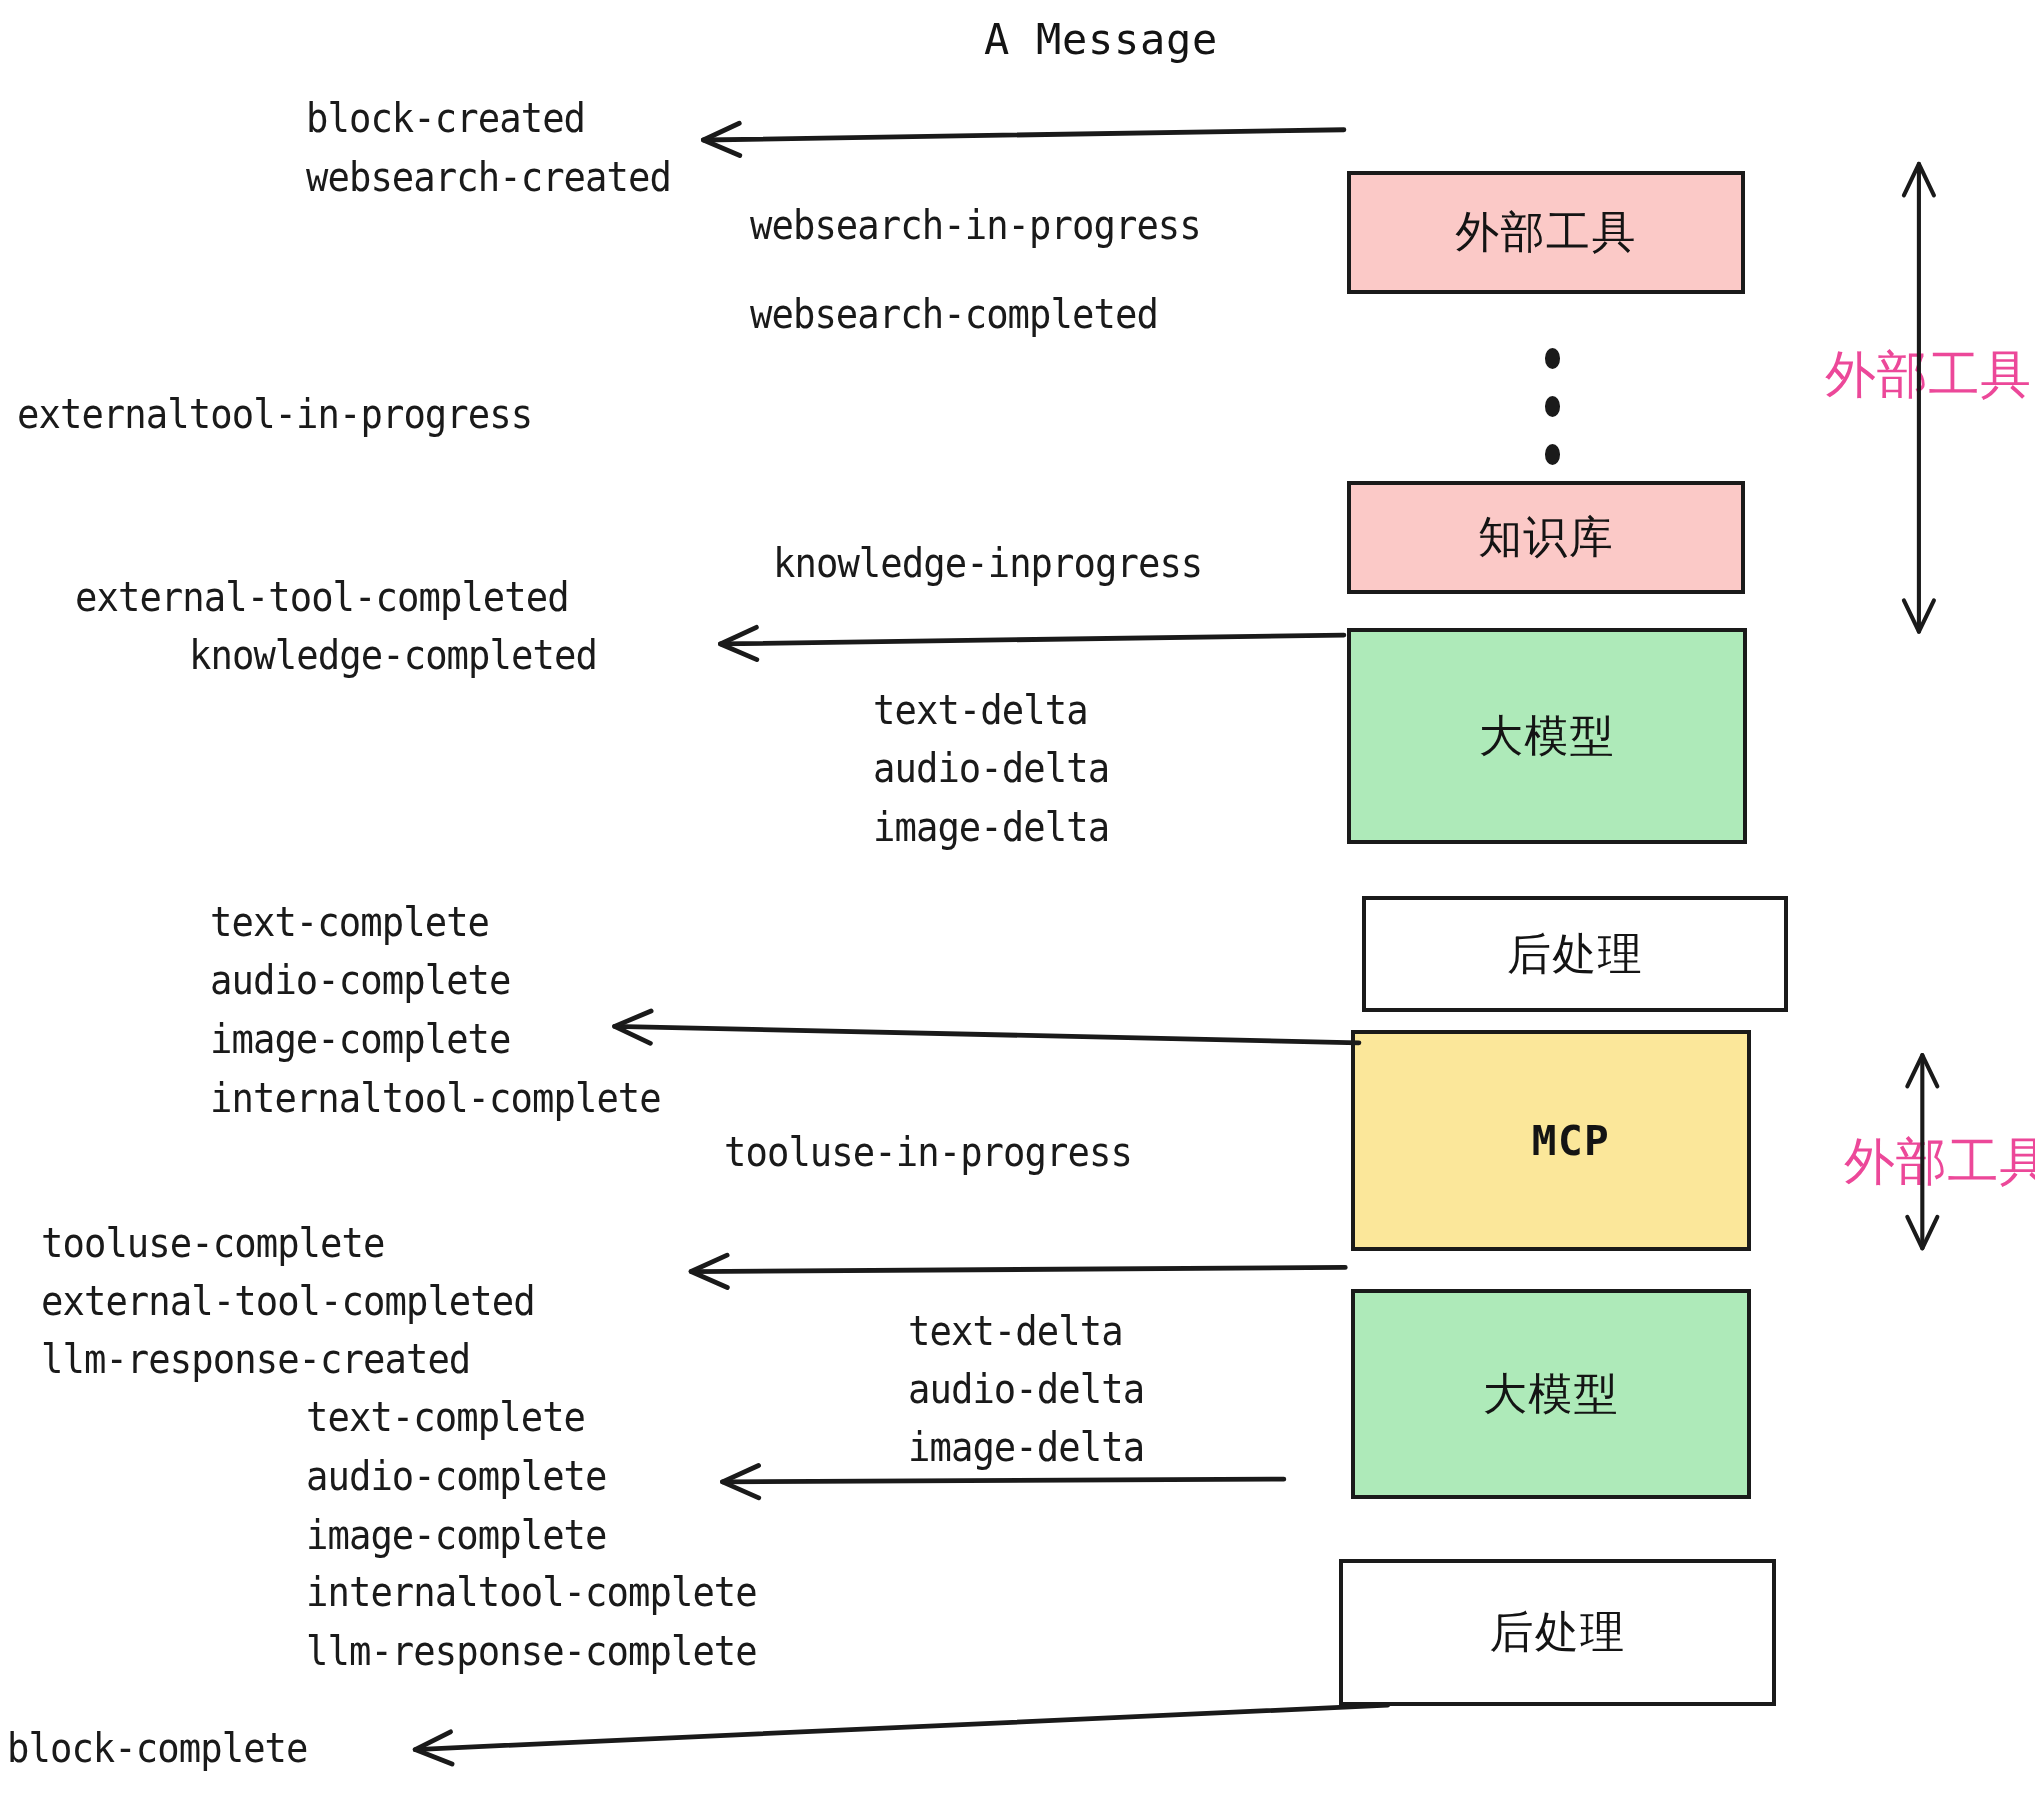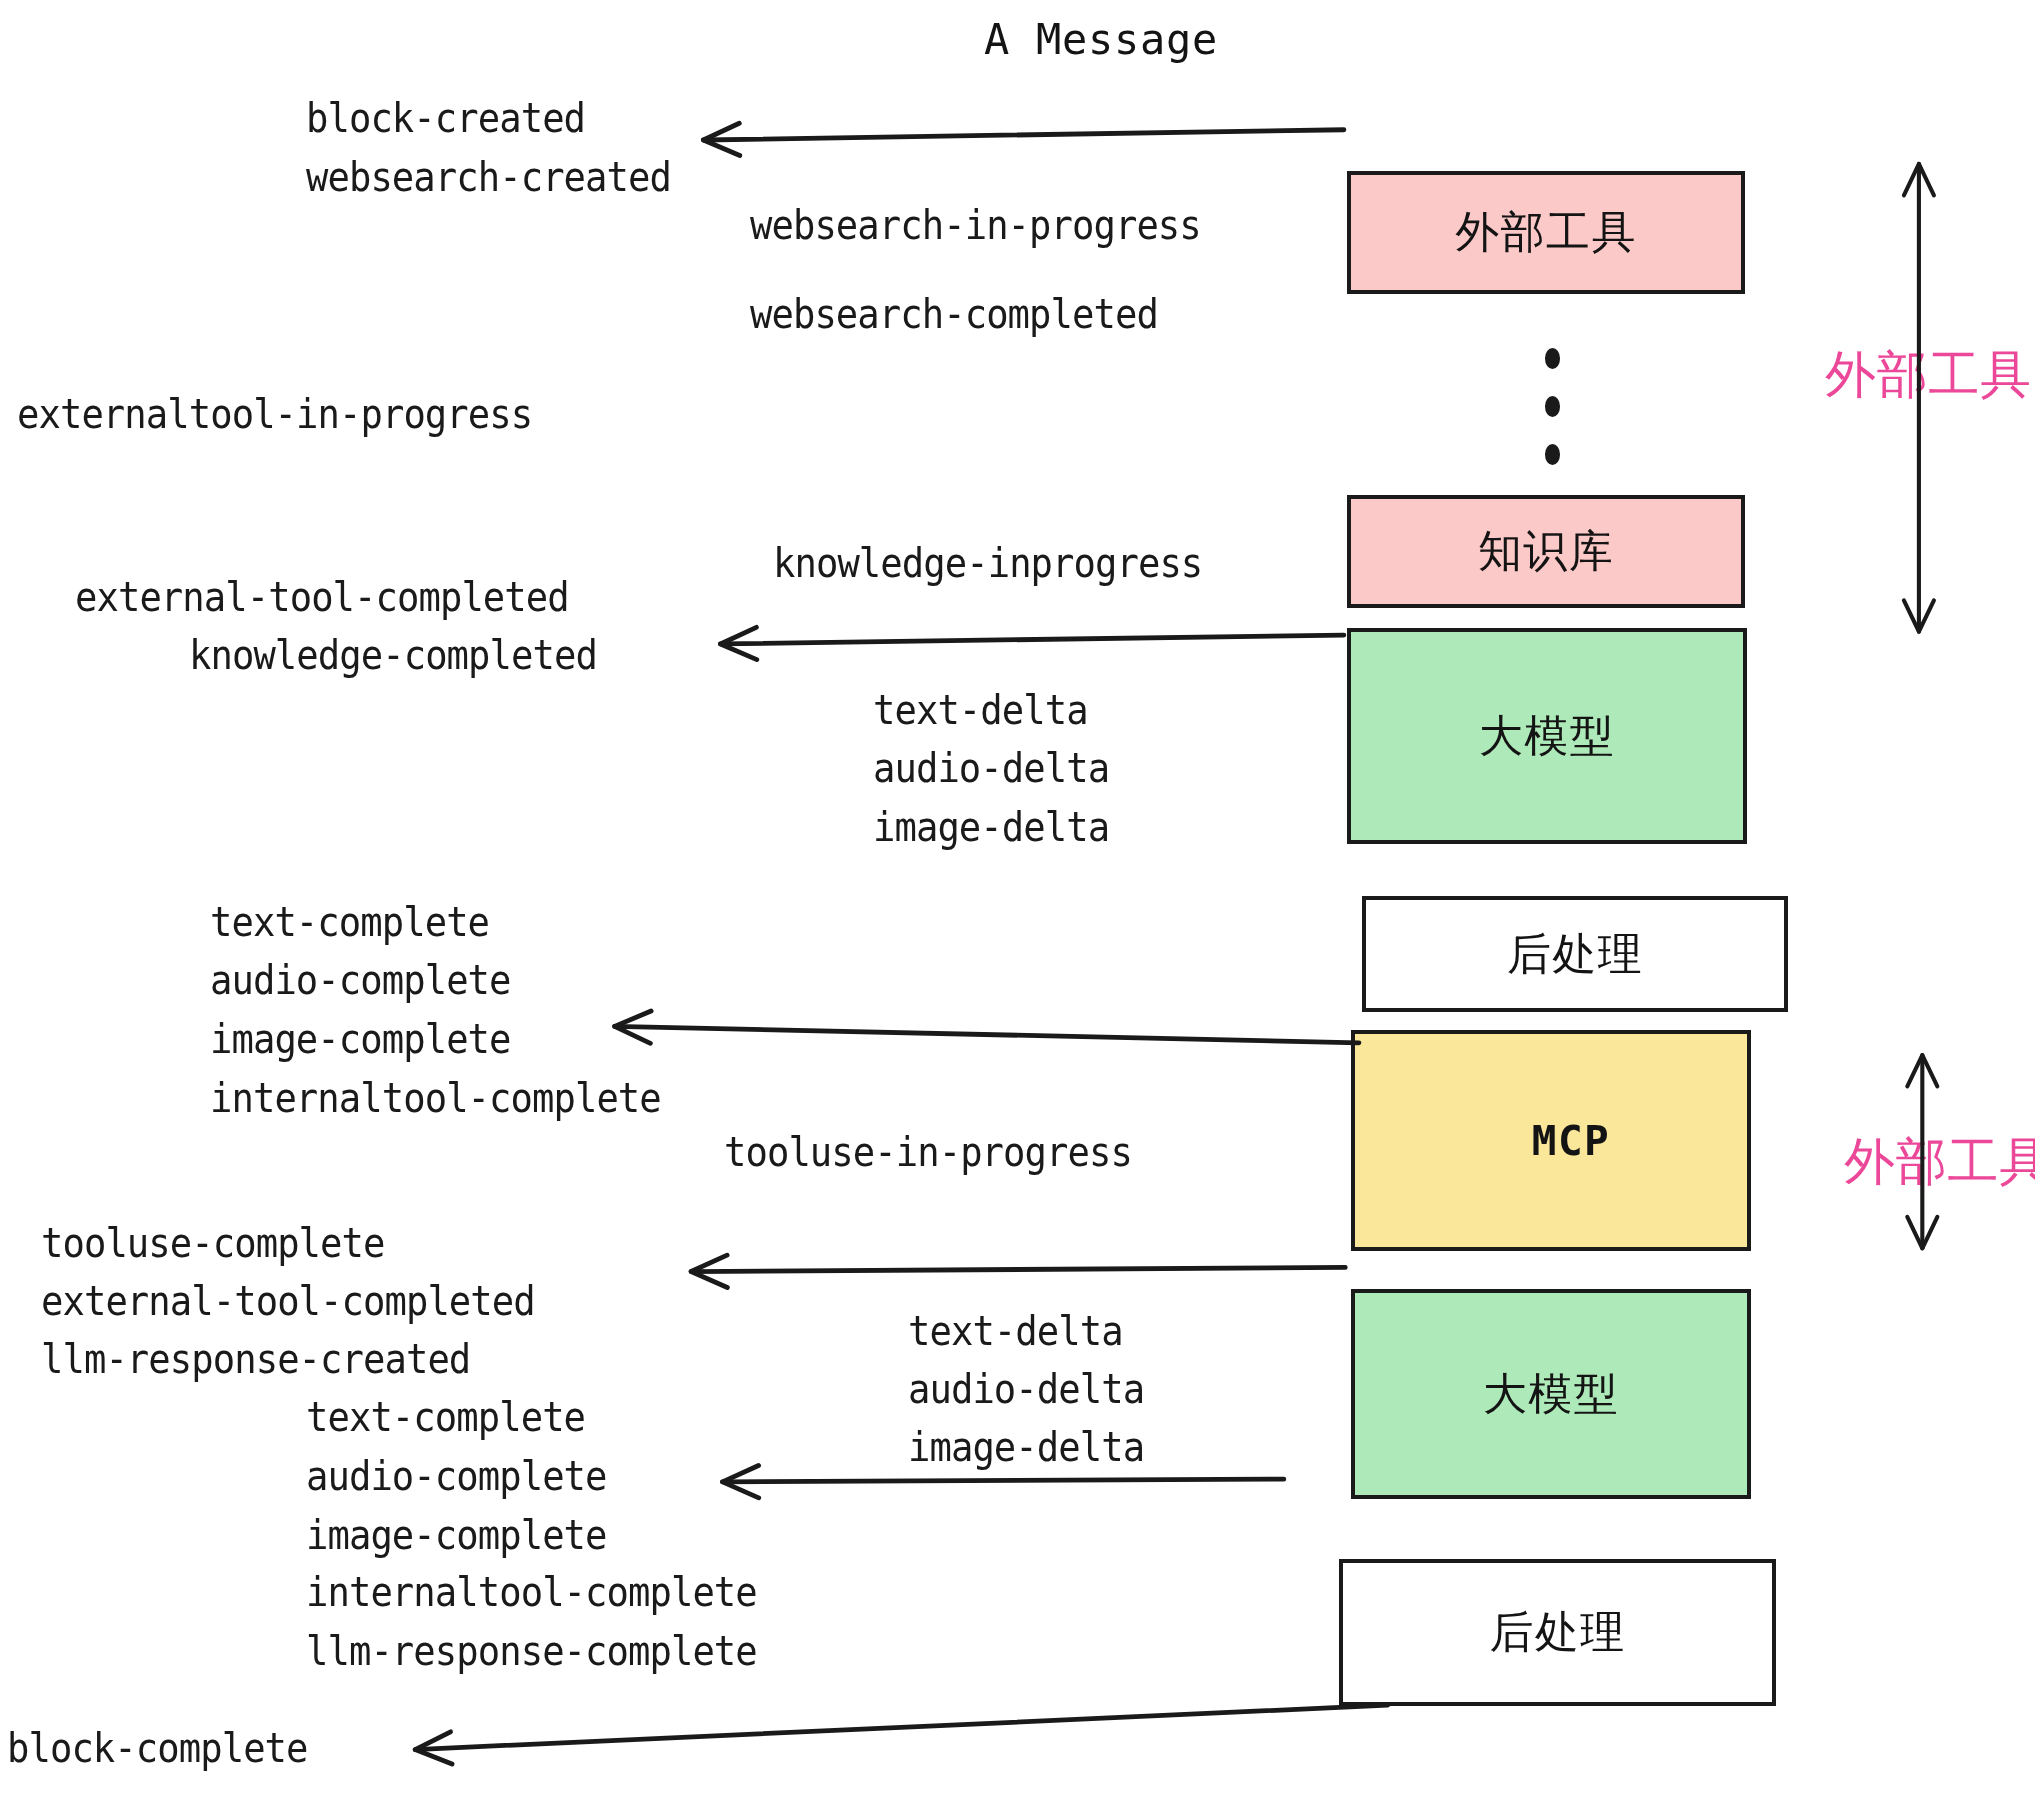--- a/index.html
+++ b/index.html
@@ -78,21 +78,21 @@
 </style>
 </head>
 <body>
 
 <div id="canvas">
 
   <div class="title" style="left:984px; top:15px;">A Message</div>
 
   <div id="boxes-layer">
       <div class="box" style="left: 1347px; top: 171px; width: 398px; height: 123px; background: rgb(251, 201, 199);">外部工具</div>
-      <div class="box" style="left: 1347px; top: 495px; width: 398px; height: 113px; background: rgb(251, 201, 199);">知识库</div>
+      <div class="box" style="left: 1347px; top: 481px; width: 398px; height: 113px; background: rgb(251, 201, 199);">知识库</div>
       <div class="box" style="left: 1347px; top: 628px; width: 400px; height: 216px; background: rgb(174, 234, 185);">大模型</div>
       <div class="box" style="left: 1362px; top: 896px; width: 426px; height: 116px; background: rgb(255, 255, 255);">后处理</div>
       <div class="box mono" style="left: 1351px; top: 1030px; width: 400px; height: 221px; background: rgb(251, 231, 154);">MCP</div>
       <div class="box" style="left: 1351px; top: 1289px; width: 400px; height: 210px; background: rgb(174, 234, 185);">大模型</div>
       <div class="box" style="left: 1339px; top: 1559px; width: 437px; height: 147px; background: rgb(255, 255, 255);">后处理</div>
     </div>
 
   <div id="dots-layer">
       <div class="dot" style="left: 1545px; top: 348px;"></div>
       <div class="dot" style="left: 1545px; top: 396px;"></div>

